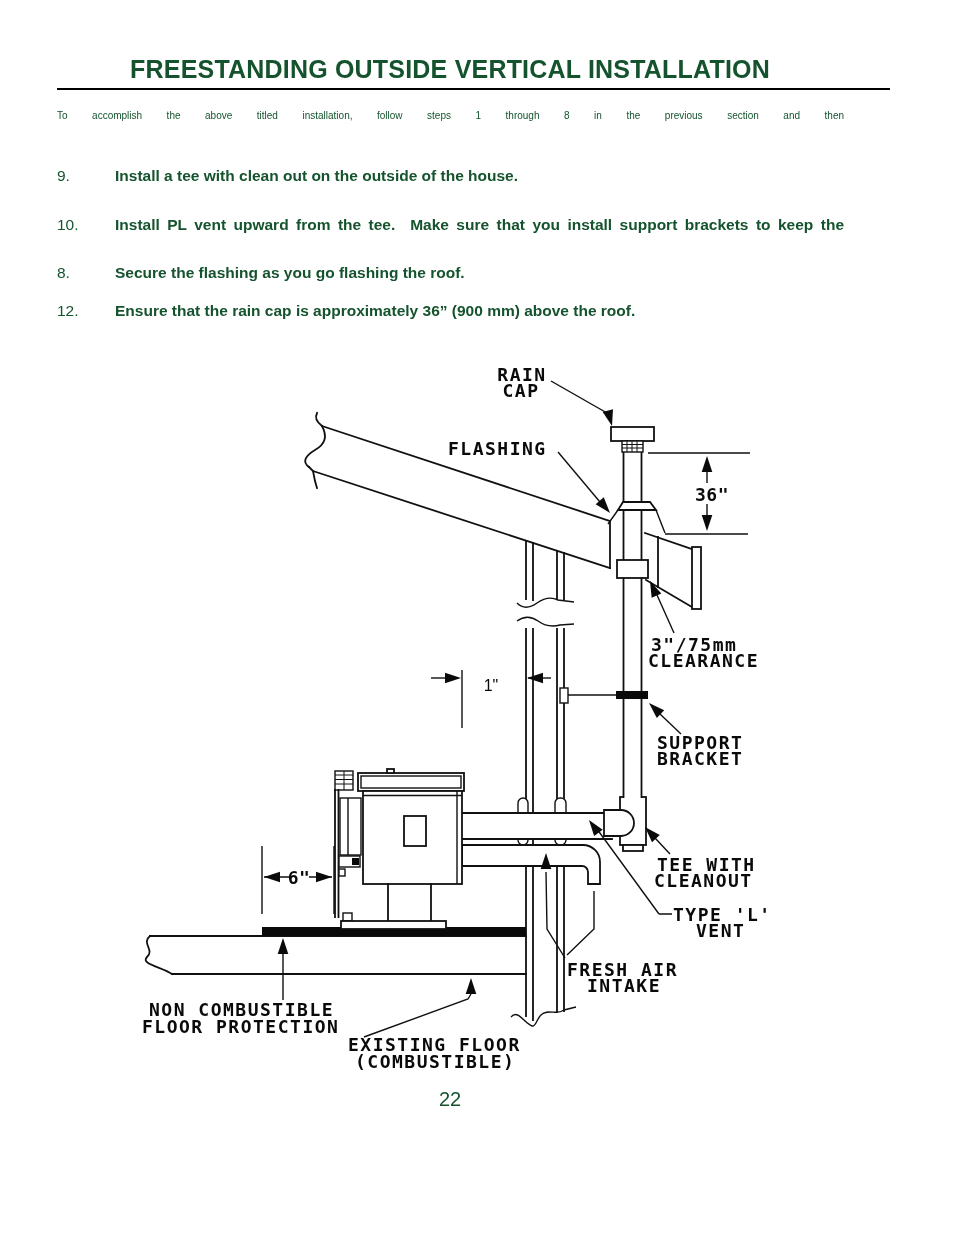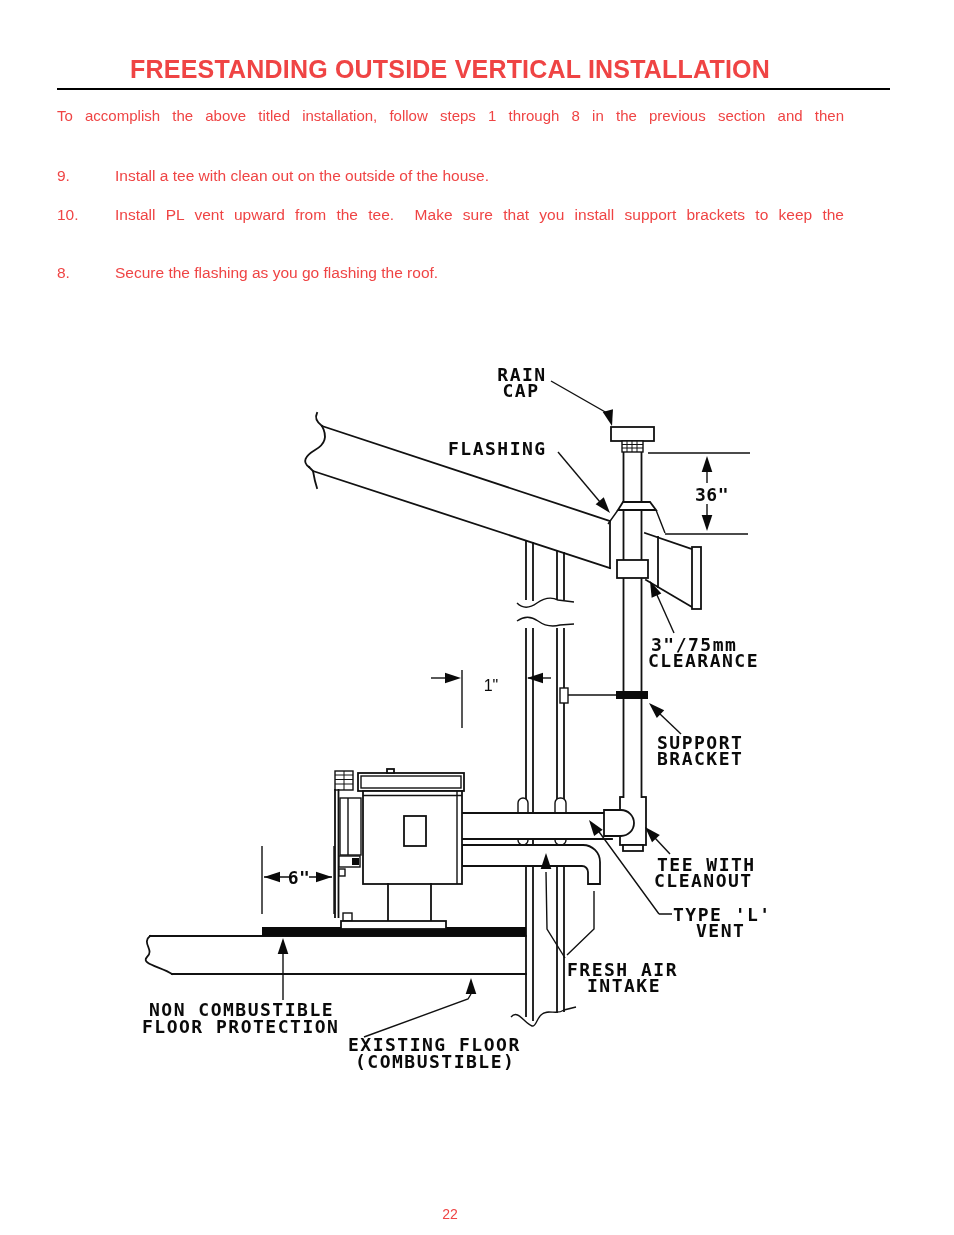--- a/index.html
+++ b/index.html
@@ -1,33 +1,33 @@
 <!DOCTYPE html>
 <html><head>
 <meta charset="utf-8">
 <style>
   html,body{margin:0;padding:0;background:#888;}
   .page{
     position:relative;width:954px;height:1235px;background:#fff;
-    font-family:"Liberation Sans",sans-serif;color:#ef4444;overflow:hidden;
+    font-family:"Liberation Sans",sans-serif;color:#14532d;overflow:hidden;
     margin:0 auto;
   }
   .title{
     position:absolute;left:57px;top:54px;width:786px;
     text-align:center;font-size:25px;font-weight:bold;line-height:30px;
     letter-spacing:.2px;white-space:nowrap;
   }
   .rule{position:absolute;left:57px;top:88px;width:833px;height:2px;background:#000;}
-  .para{position:absolute;left:57px;top:105px;width:787px;font-size:15px;line-height:21px;}
+  .para{position:absolute;left:57px;top:105px;width:787px;font-size:10px;line-height:21px;}
   .jline{text-align:justify;}
   .jline::after{content:"";display:inline-block;width:100%;height:0;}
   .step{position:absolute;left:57px;width:787px;font-size:15.5px;line-height:21px;}
   .snum{position:absolute;left:0;top:0;}
-  .stext{margin-left:58px;width:729px;}
-  .pagenum{position:absolute;left:57px;top:1206px;width:786px;text-align:center;font-size:14px;}
+  .stext{margin-left:58px;width:729px;font-weight:bold;}
+  .pagenum{position:absolute;left:57px;top:1088px;width:786px;text-align:center;font-size:20px;}
   svg.diagram{position:absolute;left:0;top:0;}
   .ln{stroke:#111;stroke-width:1.8;fill:none;stroke-linecap:square;}
   .thin{stroke:#111;stroke-width:1.4;fill:none;}
   .wf{fill:#fff;stroke:#111;stroke-width:1.8;}
   .wf14{fill:#fff;stroke:#111;stroke-width:1.4;}
   .blk{fill:#0a0a0a;stroke:none;}
   .ah{fill:#0a0a0a;stroke:none;}
   text.lbl{font-family:"DejaVu Sans Mono",monospace;font-weight:700;font-size:18px;letter-spacing:1.5px;fill:#0a0a0a;}
   text.dim{font-family:"DejaVu Sans Mono",monospace;font-weight:700;font-size:18px;letter-spacing:.5px;fill:#0a0a0a;}
   text.dimsans{font-family:"Liberation Sans",sans-serif;font-size:16px;fill:#0a0a0a;}
@@ -44,34 +44,40 @@
     <div class="jline">To accomplish the above titled installation, follow steps 1 through 8 in the previous section and then</div>
   </div>
 
   <div class="step" style="top:165px">
     <span class="snum">9.</span>
     <div class="stext">
         <div>Install a tee with clean out on the outside of the house.</div>
       </div>
   </div>
 
-  <div class="step" style="top:204px">
+  <div class="step" style="top:214px">
     <span class="snum">10.</span>
     <div class="stext">
       <div class="jline">Install PL vent upward from the tee.&nbsp; Make sure that you install support brackets to keep the</div>
     </div>
   </div>
 
   <div class="step" style="top:262px">
     <span class="snum">8.</span>
     <div class="stext">
         <div>Secure the flashing as you go flashing the roof.</div>
       </div>
   </div>
 
+  <div class="step" style="top:300px">
+    <span class="snum">12.</span>
+    <div class="stext">
+        <div>Ensure that the rain cap is approximately 36” (900 mm) above the roof.</div>
+      </div>
+  </div>
 
   <div class="pagenum">22</div>
 
   <svg class="diagram" width="954" height="1235" viewBox="0 0 954 1235">
 
     <g>
       <path class="ln" d="M317,413 C314,419 318,423 322,426"></path>
       <path class="ln" d="M322,426 C328,437 324,445 315,450 C305,456 302,462 309,467"></path>
       <path class="ln" d="M309,467 L313,471 C314,477 315,482 317,488"></path>
       <path class="ln" d="M322,426 L610,521"></path>

